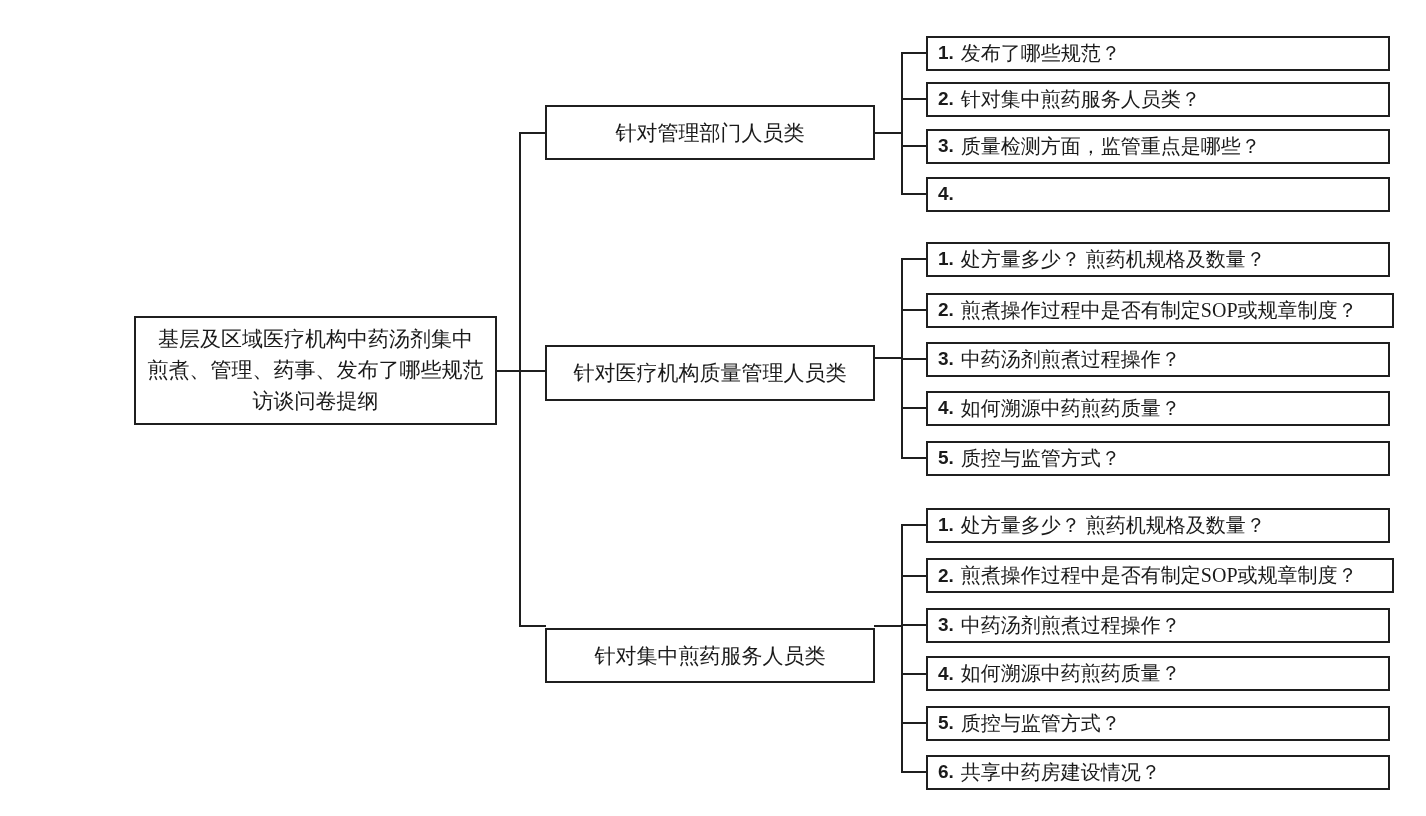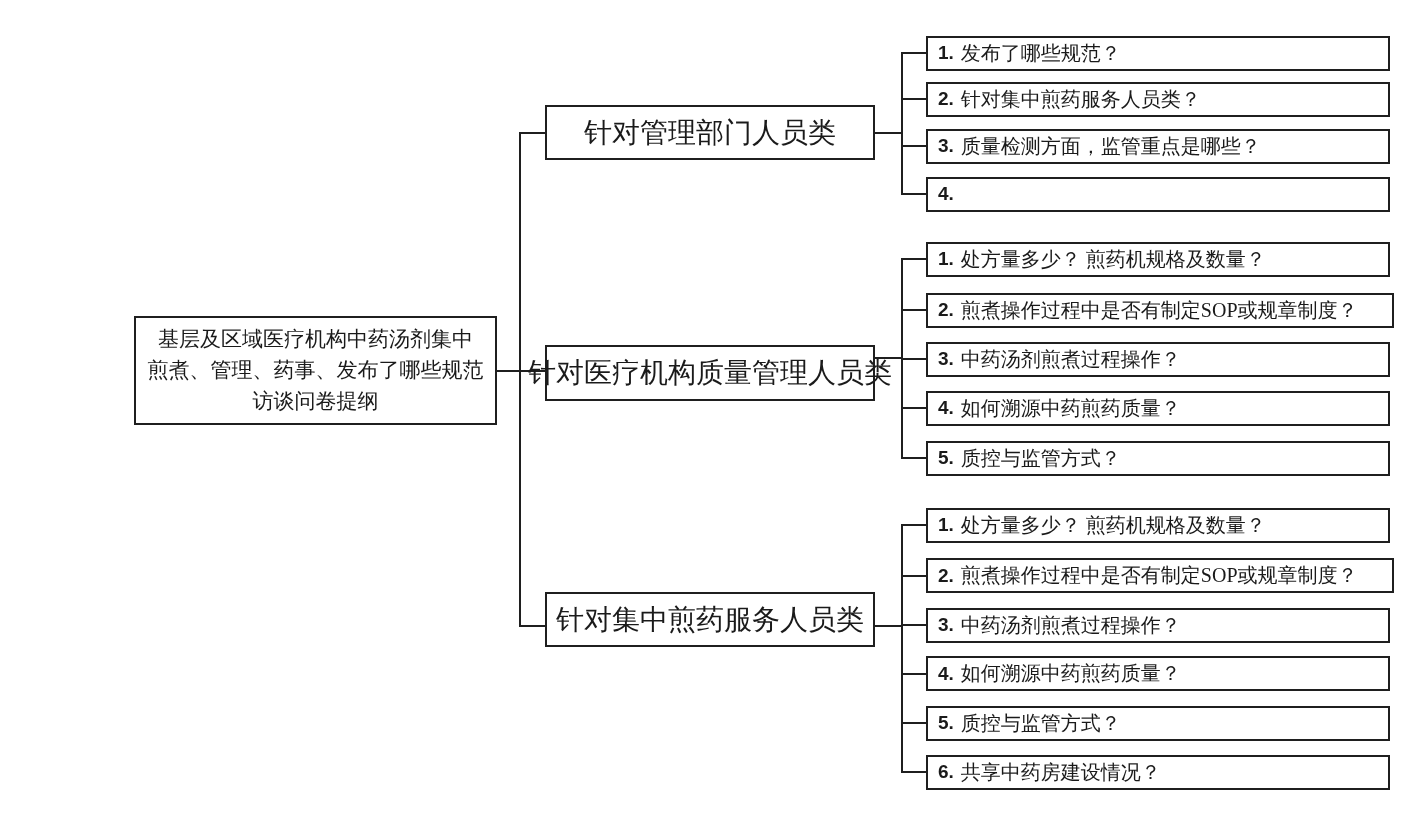--- a/index.html
+++ b/index.html
@@ -36,21 +36,21 @@
     left: 134px; top: 316px; width: 363px; height: 109px;
     flex-direction: column;
     justify-content: center;
     text-align: center;
     font-size: 21px;
     line-height: 31px;
   }
   .branch {
     left: 545px; width: 330px;
     justify-content: center;
-    font-size: 28px;
+    font-size: 21px;
   }
   .leaf {
     left: 926px; width: 464px; height: 35px;
     padding-left: 10px;
     font-size: 20px;
   }
   .leaf.wide { width: 468px; }
   .num {
     font-family: "Liberation Sans", "DejaVu Sans", sans-serif;
     font-weight: 700;
@@ -102,21 +102,21 @@
     <div>煎煮、管理、药事、发布了哪些规范</div>
     <div>访谈问卷提纲</div>
   </div>
 
   <div class="box branch" style="top:105px;height:55px">
     <span>针对管理部门人员类</span>
   </div>
   <div class="box branch" style="top:345px;height:56px">
     <span>针对医疗机构质量管理人员类</span>
   </div>
-  <div class="box branch" style="top:592px;height:55px">
+  <div class="box branch" style="top:628px;height:55px">
     <span>针对集中煎药服务人员类</span>
   </div>
 
   <div class="box leaf" style="top:35.5px">
     <span class="num">1.</span>
     <span>发布了哪些规范？</span>
   </div>
   <div class="box leaf" style="top:81.5px">
     <span class="num">2.</span>
     <span>针对集中煎药服务人员类？</span>

